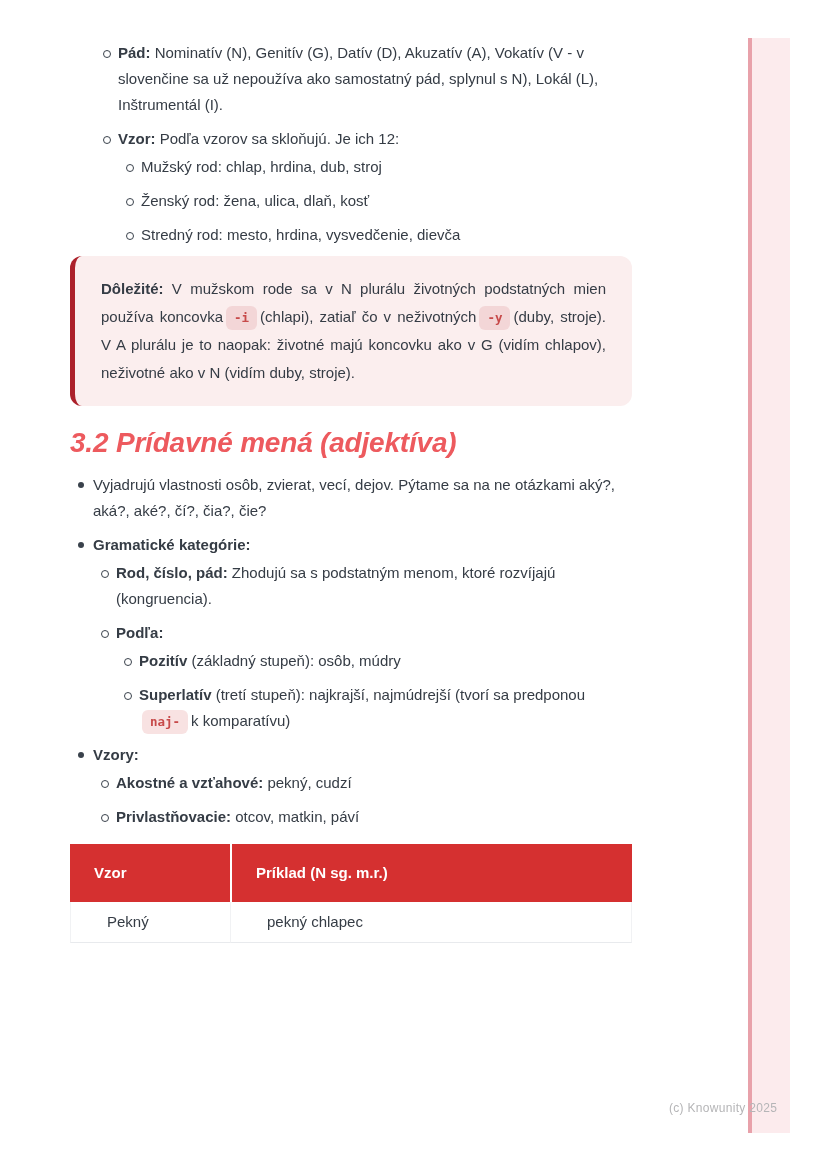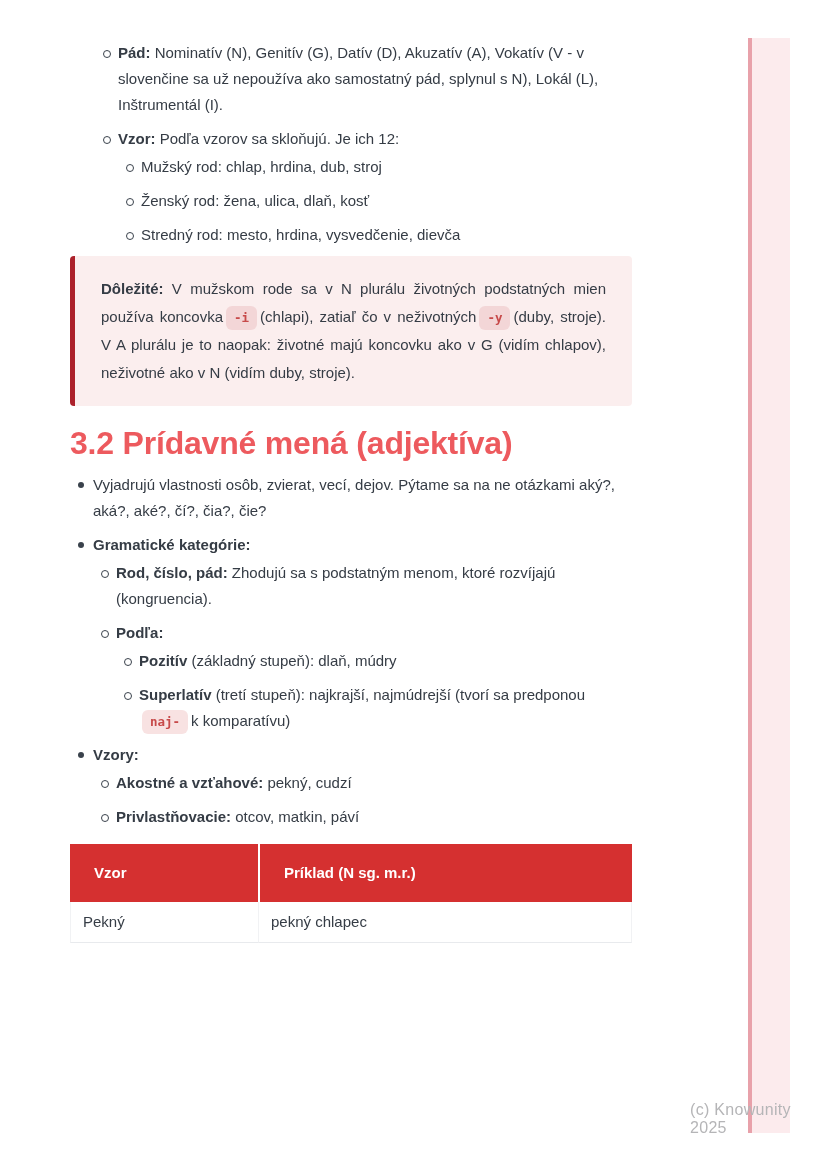--- a/index.html
+++ b/index.html
@@ -8,22 +8,22 @@
     position:relative; width:828px; height:1171px; overflow:hidden;
     background:#ffffff; font-family:"Liberation Sans", sans-serif;
     color:#353c45; font-size:15px;
   }
   
   .edge-bar {
     position:absolute; left:748px; top:38px; width:42px; height:1095px;
     background:#fcebed; border-left:4px solid #e8a1aa; z-index:1;
   }
   .watermark {
-    position:absolute; left:690px; top:1101px; z-index:2;
-    font-size:16px; letter-spacing:0.3px; color:#b5b5b7;
+    position:absolute; left:669px; top:1101px; z-index:2;
+    font-size:12px; letter-spacing:0.3px; color:#b5b5b7;
   }
   .content { position:absolute; left:70px; top:40px; width:562px; z-index:3; }
 
   ul.lst { list-style:none; }
   .lst li { position:relative; padding-left:23px; margin-bottom:8px; line-height:26px; }
   .lst li > ul { margin-top:2px; }
   li.disc::before {
     content:""; position:absolute; left:8px; top:10px; width:6px; height:6px;
     border-radius:50%; background:#3a424c;
   }
@@ -37,41 +37,41 @@
   .seg-i { }
   .seg-c {
     display:inline-block; font-family:"DejaVu Sans Mono", monospace;
     font-size:12.5px; font-weight:bold; line-height:1.5;
     color:#c74a4a; background:#f8e2e2; padding:3px 8px 2px;
     border-radius:6px; margin:0 3px;
   }
 
   .callout {
     margin:6px 0 22px; background:#fbeeee; border-left:5px solid #ac212b;
-    border-radius:4px; padding:19px 26px; line-height:28px; text-align:justify;
+    border-radius:12px; padding:19px 26px; line-height:28px; text-align:justify;
   }
   .callout .seg-c { background:#f3d6d7; }
 
   h2.section {
-    color:#ed5a5e; font-size:32px; line-height:30px; font-weight:bold;
-    margin:0 0 14px; letter-spacing:-0.2px;
+    color:#ed5a5e; font-size:28px; line-height:30px; font-weight:bold;
+    margin:0 0 14px; letter-spacing:-0.2px;font-style:italic;
   }
 
   table.vzor-table {
     width:100%; border-collapse:separate; border-spacing:0;
     margin-top:14px; table-layout:fixed; font-size:15px;
   }
   .vzor-table th {
     background:#d53030; color:#ffffff; text-align:left; font-weight:bold;
     padding:17px 24px; line-height:24px;
   }
-  .vzor-table th:first-child { width:188px; }
+  .vzor-table th:first-child { width:160px; }
   .vzor-table th + th { border-left:2px solid #ffffff; }
   .vzor-table td {
-    background:#ffffff; padding:8px 12px; line-height:24px;
+    background:#ffffff; padding:8px 36px; line-height:24px;
     border-bottom:1px solid #e8eaed;
   }
   .vzor-table td:first-child { border-left:1px solid #f1f2f4; }
   .vzor-table td:last-child  { border-left:1px solid #f1f2f4; border-right:1px solid #f1f2f4; }
 </style>
 </head>
 <body>
 
 <div class="page">
 
@@ -102,21 +102,21 @@
 
     <ul class="lst">
       <li class="disc"><span>Vyjadrujú vlastnosti osôb, zvierat, vecí, dejov. Pýtame sa na ne otázkami </span><span class="seg-i">aký?, aká?, aké?, čí?, čia?, čie?</span></li>
       <li class="disc">
         <span><span class="seg-b">Gramatické kategórie:</span></span>
         <ul class="lst">
           <li class="circ"><span class="seg-b">Rod, číslo, pád:</span><span> Zhodujú sa s podstatným menom, ktoré rozvíjajú (kongruencia).</span></li>
           <li class="circ">
             <span><span class="seg-b">Podľa:</span></span>
             <ul class="lst">
-              <li class="circ"><span class="seg-b">Pozitív</span><span> (základný stupeň): </span><span class="seg-i">dlaň, múdry</span></li>
+              <li class="circ"><span class="seg-b">Pozitív</span><span> (základný stupeň): </span><span class="seg-i">osôb, múdry</span></li>
               <li class="circ"><span class="seg-b">Superlatív</span><span> (tretí stupeň): </span><span class="seg-i">najkrajší, najmúdrejší</span><span> (tvorí sa predponou</span><span class="seg-c">naj-</span><span>k komparatívu)</span></li>
             </ul>
           </li>
         </ul>
       </li>
       <li class="disc">
         <span><span class="seg-b">Vzory:</span></span>
         <ul class="lst">
           <li class="circ"><span class="seg-b">Akostné a vzťahové:</span><span> </span><span class="seg-i">pekný, cudzí</span></li>
           <li class="circ"><span class="seg-b">Privlastňovacie:</span><span> </span><span class="seg-i">otcov, matkin, páví</span></li>

